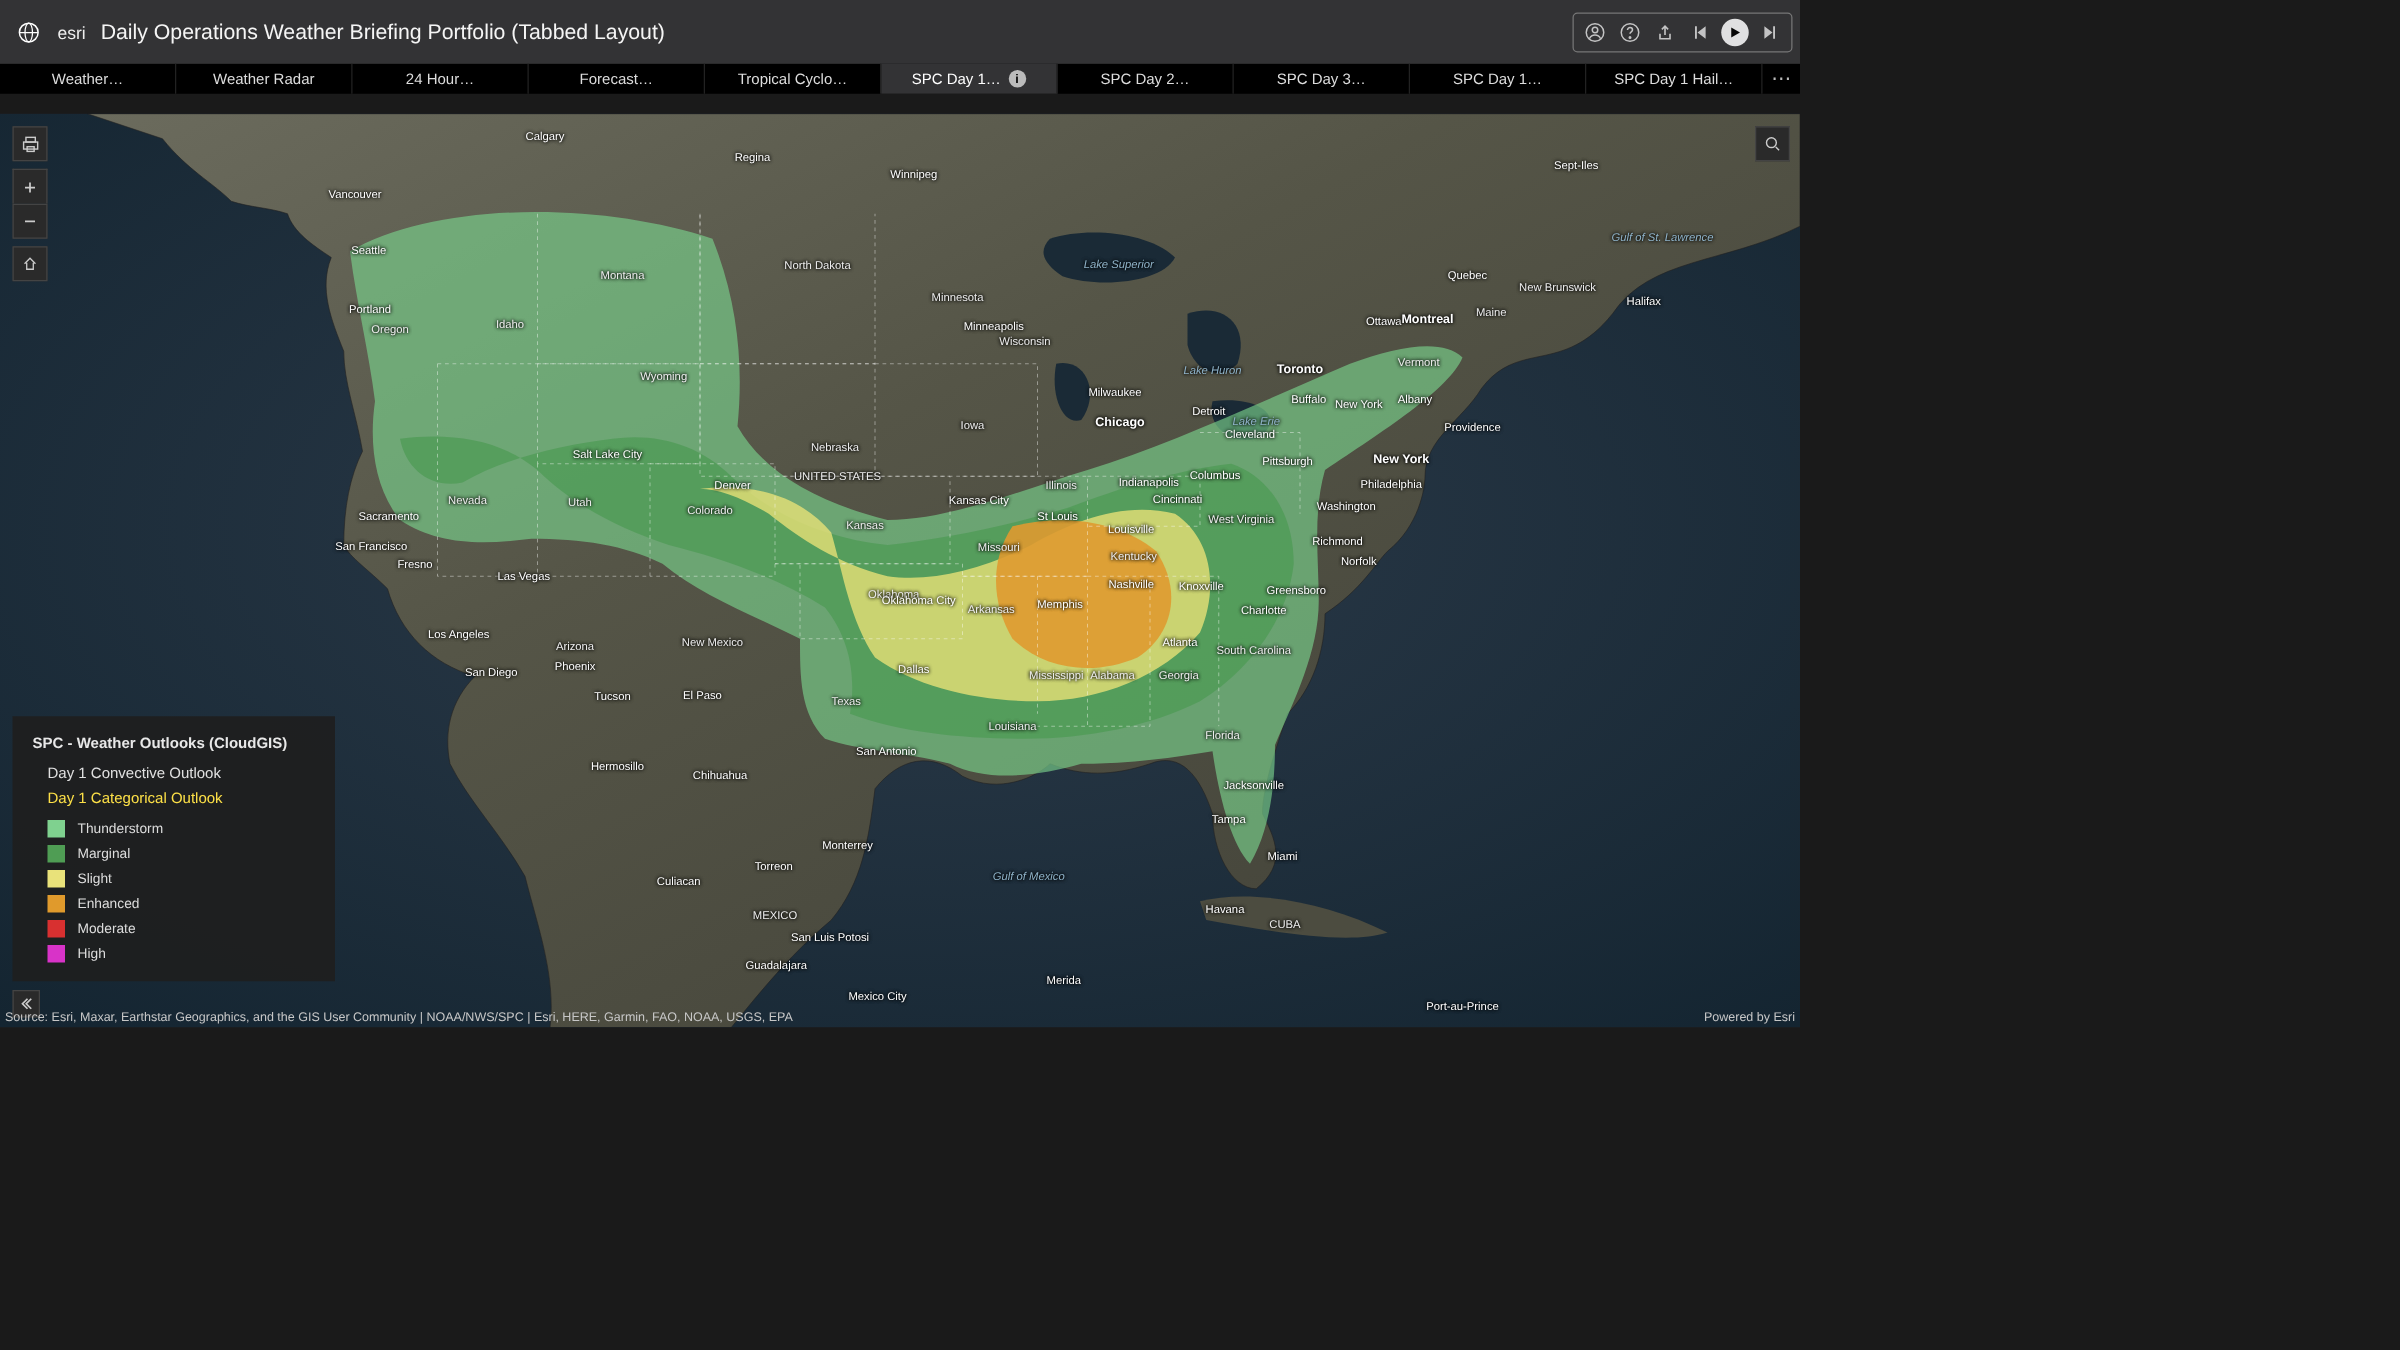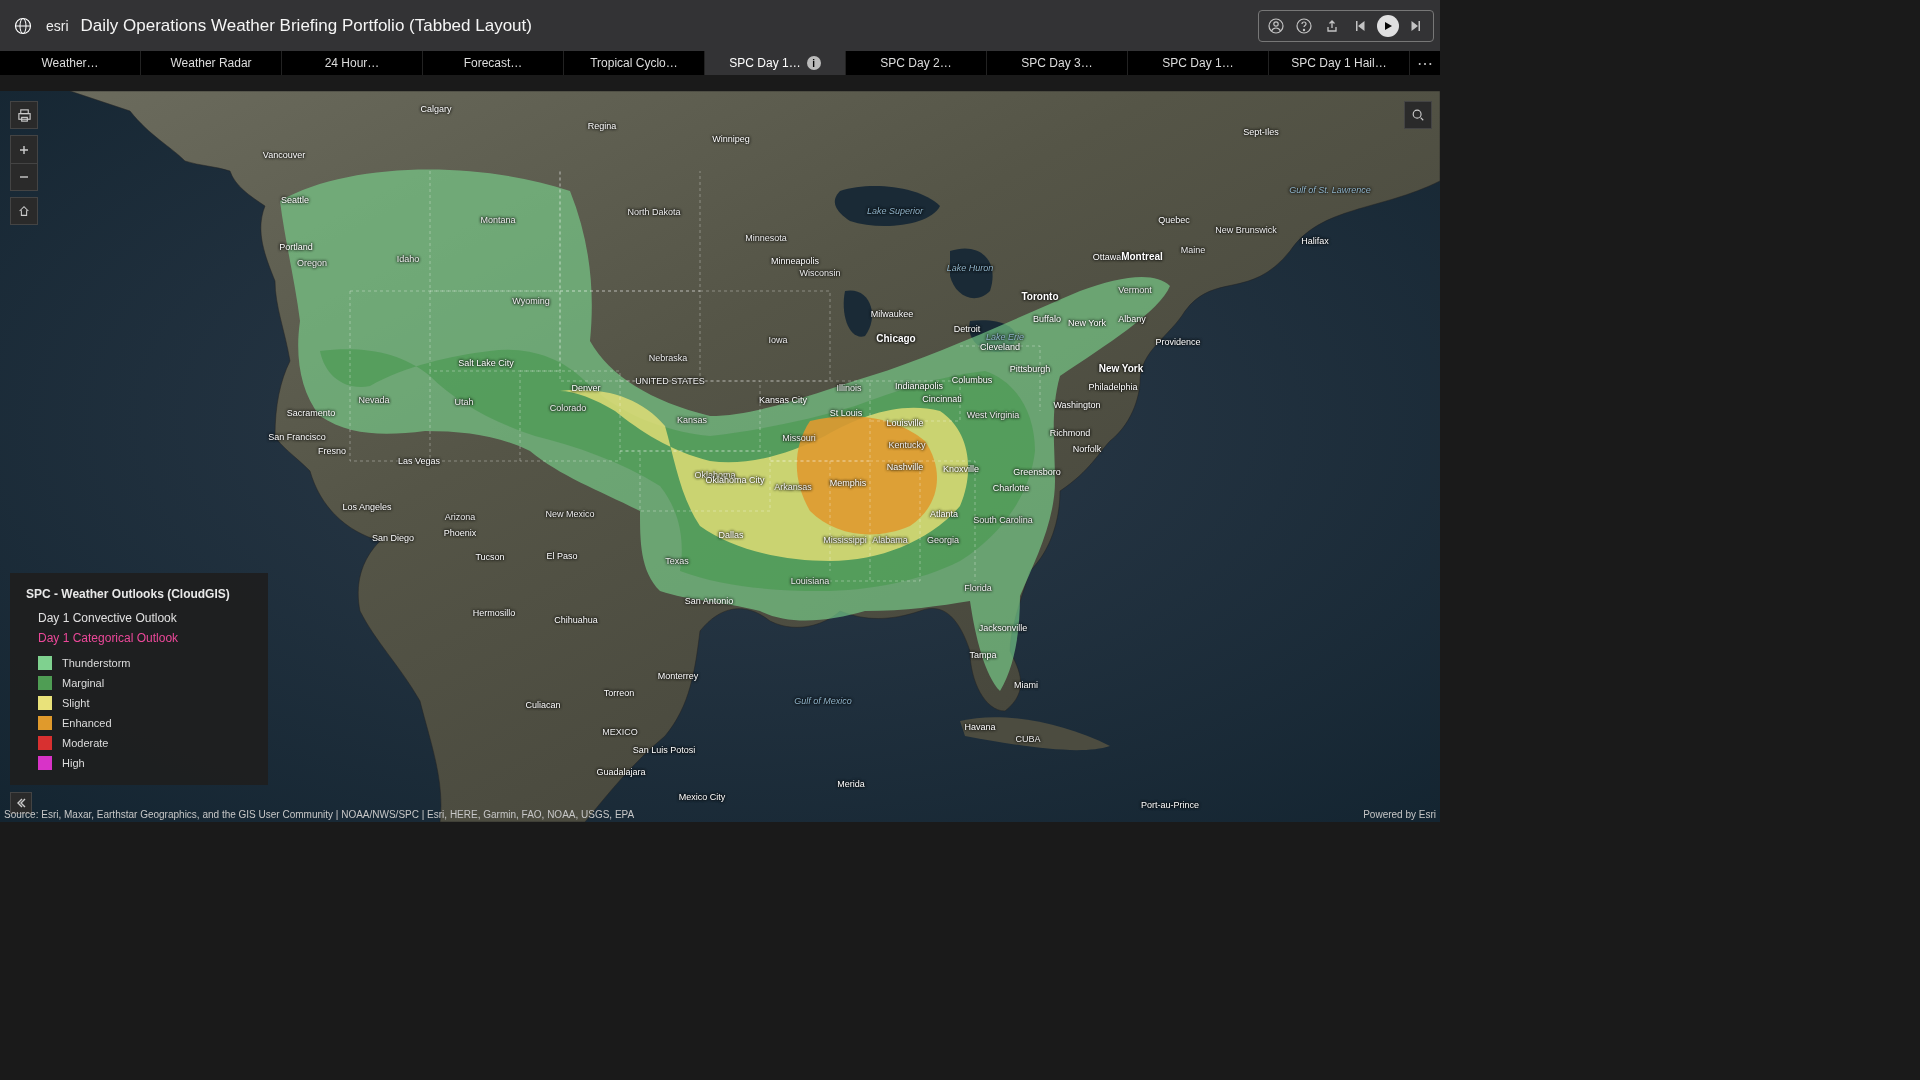--- a/index.html
+++ b/index.html
@@ -37,21 +37,21 @@
 .ctrl-stack .ctrl-btn+.ctrl-btn{border-top:1px solid #444}
 
 
 .map-ctrl-right{position:absolute;right:8px;top:10px;z-index:5}
 .map-ctrl-right .ctrl-btn{background:#2a2a2a}
 
 
 .legend{position:absolute;left:10px;bottom:37px;width:258px;background:rgba(30,30,30,.92);padding:14px 16px 12px;font-size:12px;color:#e8e8e8;z-index:6}
 .legend h4{font-size:12px;font-weight:600;margin-bottom:10px}
 .legend .sub1{font-size:12px;margin:8px 0 6px 12px;color:#e0e0e0}
-.legend .sub2{font-size:12px;margin:6px 0 8px 12px;color:#ec4899}
+.legend .sub2{font-size:12px;margin:6px 0 8px 12px;color:#fde047}
 .legend ul{list-style:none;margin-left:12px}
 .legend li{display:flex;align-items:center;gap:10px;padding:3px 0;font-size:11px;color:#ddd}
 .swatch{width:14px;height:14px}
 
 
 .collapse{position:absolute;left:10px;bottom:8px;width:22px;height:22px;background:#2a2a2a;border:1px solid #444;display:flex;align-items:center;justify-content:center;cursor:pointer;z-index:6;color:#ccc}
 
 
 .attr-left{position:absolute;left:4px;bottom:2px;font-size:10px;color:#c7c7c7;z-index:7}
 .attr-right{position:absolute;right:4px;bottom:2px;font-size:10px;color:#c7c7c7;z-index:7}
@@ -303,21 +303,21 @@
 
   <div class="attr-left">Source: Esri, Maxar, Earthstar Geographics, and the GIS User Community | NOAA/NWS/SPC | Esri, HERE, Garmin, FAO, NOAA, USGS, EPA</div>
   <div class="attr-right">Powered by Esri</div>
 
   <div id="labels-layer">
       <div class="mlabel state state" style="left: 670px; top: 290px;">UNITED STATES</div>
       <div class="mlabel state state" style="left: 620px; top: 641px;">MEXICO</div>
       <div class="mlabel state state" style="left: 1028px; top: 648px;">CUBA</div>
       <div class="mlabel water" style="left: 1330px; top: 99px;">Gulf of St. Lawrence</div>
       <div class="mlabel water" style="left: 895px; top: 120px;">Lake Superior</div>
-      <div class="mlabel water" style="left: 970px; top: 177px;">Lake Huron</div>
+      <div class="mlabel water" style="left: 970px; top: 205px;">Lake Huron</div>
       <div class="mlabel water" style="left: 1005px; top: 246px;">Lake Erie</div>
       <div class="mlabel water" style="left: 823px; top: 610px;">Gulf of Mexico</div>
       <div class="mlabel state" style="left: 498px; top: 129px;">Montana</div>
       <div class="mlabel state" style="left: 654px; top: 121px;">North Dakota</div>
       <div class="mlabel state" style="left: 766px; top: 147px;">Minnesota</div>
       <div class="mlabel state" style="left: 820px; top: 182px;">Wisconsin</div>
       <div class="mlabel state" style="left: 408px; top: 168px;">Idaho</div>
       <div class="mlabel state" style="left: 312px; top: 172px;">Oregon</div>
       <div class="mlabel state" style="left: 531px; top: 210px;">Wyoming</div>
       <div class="mlabel state" style="left: 778px; top: 249px;">Iowa</div>

